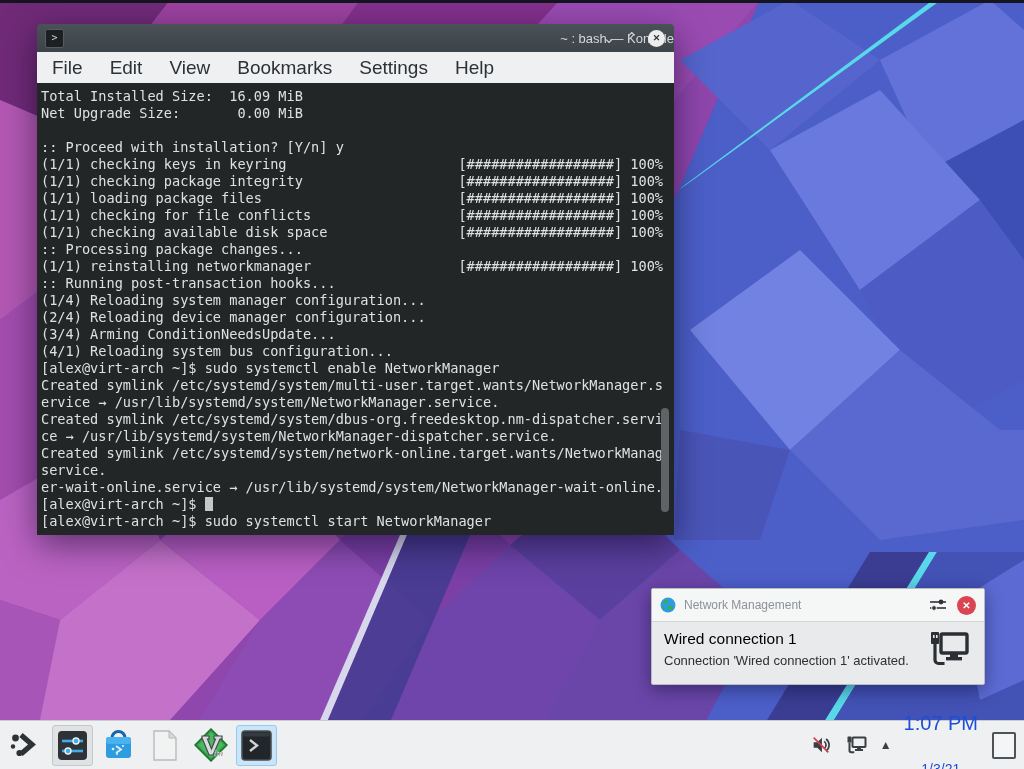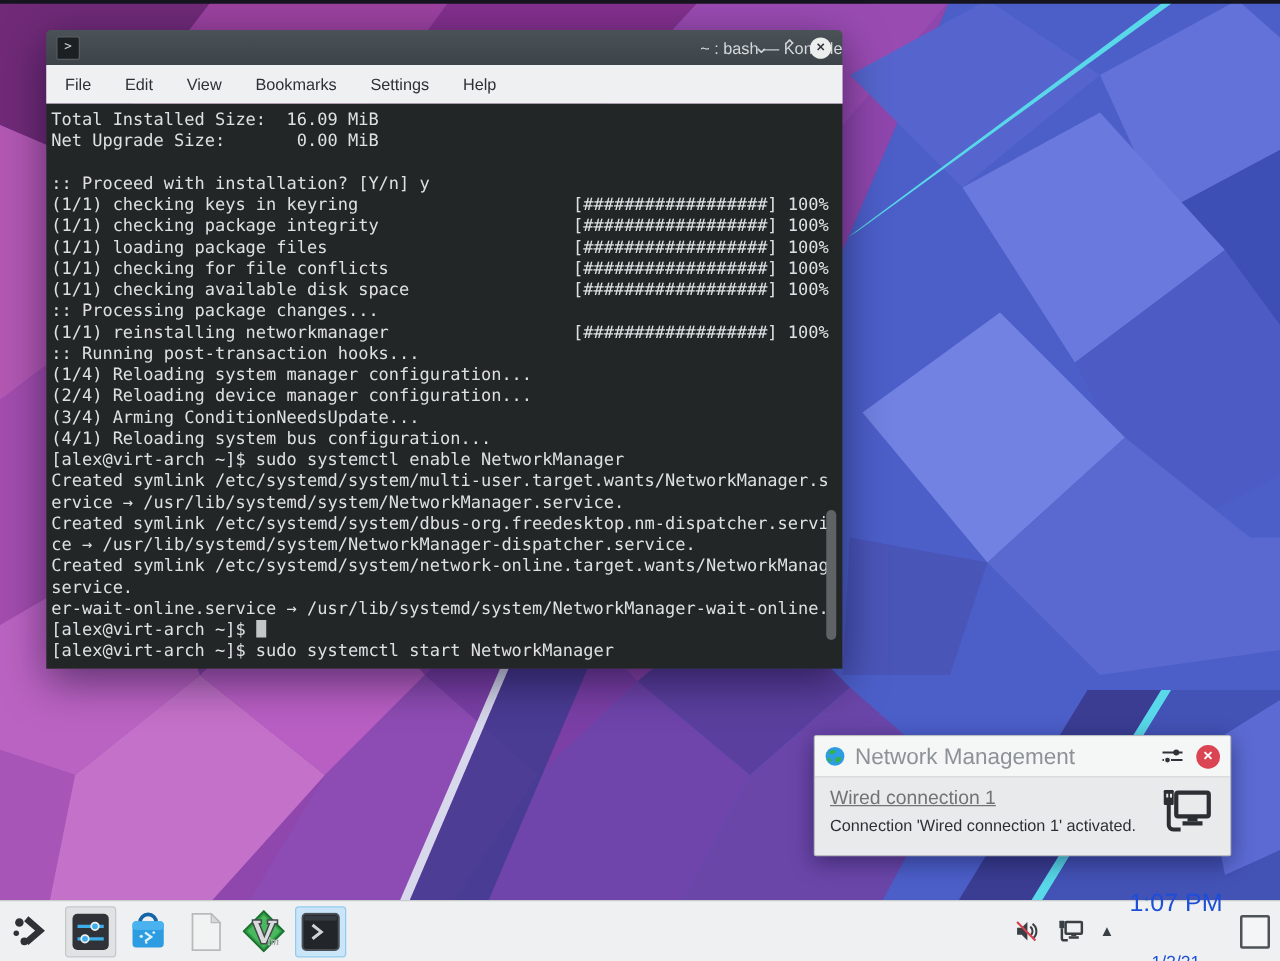--- a/index.html
+++ b/index.html
@@ -14,42 +14,42 @@
             display:flex;align-items:center;position:relative;}
   #win-icon{width:17px;height:17px;margin-left:8px;background:#1d2023;border:1px solid #565c60;
             border-radius:2px;display:flex;align-items:center;justify-content:center;
             color:#cfd3d5;font-size:10px;font-family:"DejaVu Sans Mono",monospace;line-height:1;}
   #win-title{position:absolute;left:0;right:0;text-align:right;color:#d6d9db;font-size:13px;pointer-events:none;margin-left:24px;}
   .tb-btns{margin-left:auto;display:flex;align-items:center;gap:10px;margin-right:9px;z-index:1;}
   .tb-chev{color:#cfd3d6;font-size:15px;line-height:10px;height:14px;display:flex;align-items:center;cursor:default;}
   #close-btn{width:17px;height:17px;border-radius:50%;background:#eceeee;color:#2e3337;
              display:flex;align-items:center;justify-content:center;font-size:9px;font-weight:bold;}
   #menubar{height:31px;background:#eff0f1;display:flex;align-items:center;padding-left:15px;gap:27px;}
-  .menu-item{font-size:13px;color:#2c3136;}
+  .menu-item{font-size:19px;color:#2c3136;}
   #terminal{position:relative;height:452px;background:#232627;overflow:hidden;
             padding:5px 14px 12px 4px;box-sizing:border-box;}
   .tline{font-family:"DejaVu Sans Mono",monospace;font-size:13.6px;line-height:17px;height:17px;
          color:#dee1e2;white-space:pre;}
   .cursor{display:inline-block;width:8px;height:14px;background:#c3c7c8;vertical-align:-2px;}
   #scroll-thumb{position:absolute;right:5px;top:325px;width:8px;height:104px;border-radius:4px;background:#5f6366;}
 
   
   #notif{position:absolute;left:651px;top:588px;width:334px;height:97px;z-index:3;
          background:#e9eaeb;border:1px solid #b9bcbe;border-radius:2px;box-sizing:border-box;
          box-shadow:0 5px 18px rgba(0,0,30,.4);}
   #notif-header{height:32px;background:#f5f6f6;border-bottom:1px solid #d2d4d5;
                 display:flex;align-items:center;padding:0 8px;gap:8px;}
-  #notif-app{color:#8c9297;font-size:18px;flex:1;}
+  #notif-app{color:#8c9297;font-size:12px;flex:1;}
   #notif-globe{width:16px;height:16px;}
   #notif-config{width:20px;height:16px;display:flex;align-items:center;}
   #notif-close{width:19px;height:19px;border-radius:50%;background:#da4453;color:#fff;
                display:flex;align-items:center;justify-content:center;font-size:10px;font-weight:bold;}
   #notif-body{display:flex;align-items:center;padding:7px 10px 0 12px;}
   #notif-text{flex:1;}
-  #notif-title{font-size:15.5px;color:#737373;margin-bottom:5px;text-decoration:underline;}
+  #notif-title{font-size:15.5px;color:#000000;margin-bottom:5px;}
   #notif-msg{font-size:13px;color:#2c3034;}
   #notif-wired{margin-right:4px;}
 
   
   #taskbar{position:absolute;left:0;bottom:0;width:1024px;height:49px;z-index:4;
            background:#eef0f1;border-top:1px solid #c9cccd;box-sizing:border-box;
            display:flex;align-items:center;}
   #launcher{width:34px;height:34px;margin-left:7px;margin-right:11px;display:flex;align-items:center;justify-content:center;}
   .task{width:41px;height:41px;margin-right:5px;border-radius:3px;display:flex;align-items:center;justify-content:center;box-sizing:border-box;}
   .task.open{background:#e0e2e4;border:1px solid #c5c8ca;}

